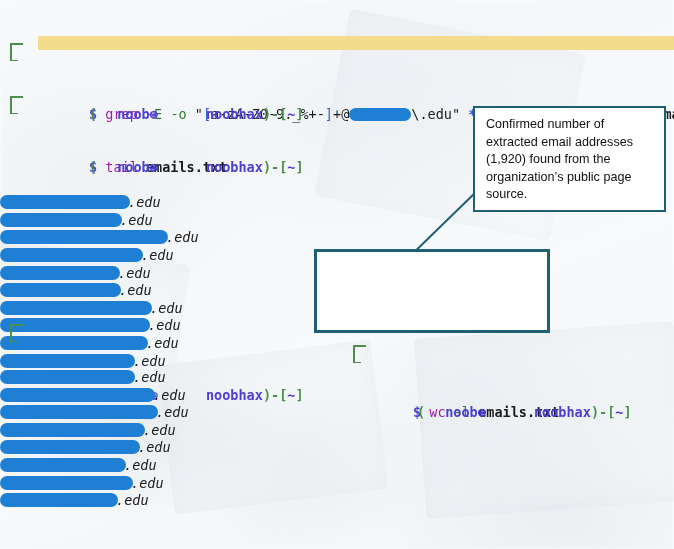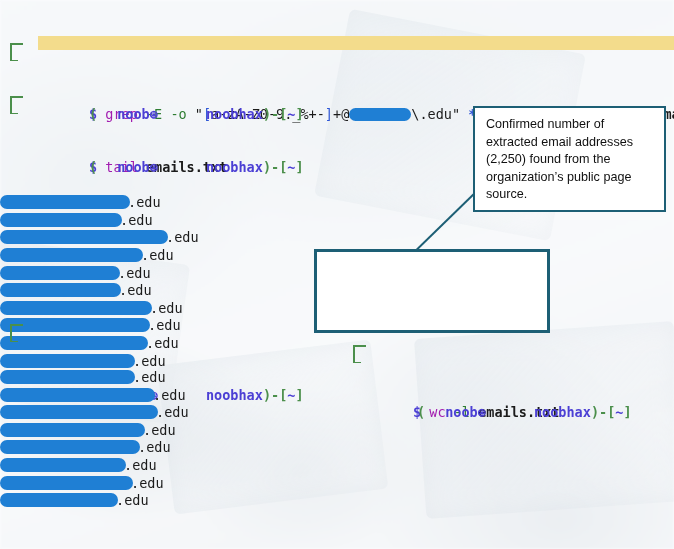--- a/index.html
+++ b/index.html
@@ -89,21 +89,21 @@
   .cmdname { color: #a21caf; }
   .arg     { color: #1b1b1b; font-weight: bold; }
   .opt     { color: #2e7d32; }
   .str     { color: #1b1b1b; }
   .brkt    { color: #2f57d6; }
   .star    { color: #2f57d6; font-weight: bold; }
   .pipe    { color: #2f57d6; font-weight: bold; }
   .redir   { color: #2f57d6; font-weight: bold; }
   .plain   { color: #1b1b1b; }
 
-  .outline { position: relative; height: 17.6px; }
+  .outline { position: relative; height: 17.6px; font-style: italic; }
   .outline .suffix { position: absolute; color: #1b1b1b; }
   .redact {
     position: absolute;
     background: #1f7fd4;
     border-radius: 9px;
     top: 1px;
     height: 14px;
   }
 
   
@@ -222,21 +222,21 @@
       </div>
       
     </div>
 
   </div>
 
   <svg id="annot-leader" viewBox="0 0 80 78">
     <line x1="78" y1="2" x2="2" y2="76" stroke="#1d5f75" stroke-width="2"></line>
   </svg>
   <div id="annot-box">
-    <span>Confirmed number of extracted email addresses (2,250) found from the organization’s public page source.</span>
+    <span>Confirmed number of extracted email addresses (1,920) found from the organization’s public page source.</span>
   </div>
 
   <div id="wc-box">
     <div id="wc-inner">
       <div class="promptline" style="height:18px;padding-left:0;">
         <span class="corner-top"></span>
         <span class="corner-v"></span>
         <span class="corner-bot"></span>
         <span style="display:inline-block;width:18px;"></span><span class="p-paren">(</span><span class="p-user">noob</span><span class="p-at">⊛</span><span class="p-user"> </span><span class="p-user">noobhax</span><span class="p-paren">)</span><span class="p-brk">-</span><span class="p-brk">[</span><span class="p-tilde">~</span><span class="p-brk">]</span>
       </div>

